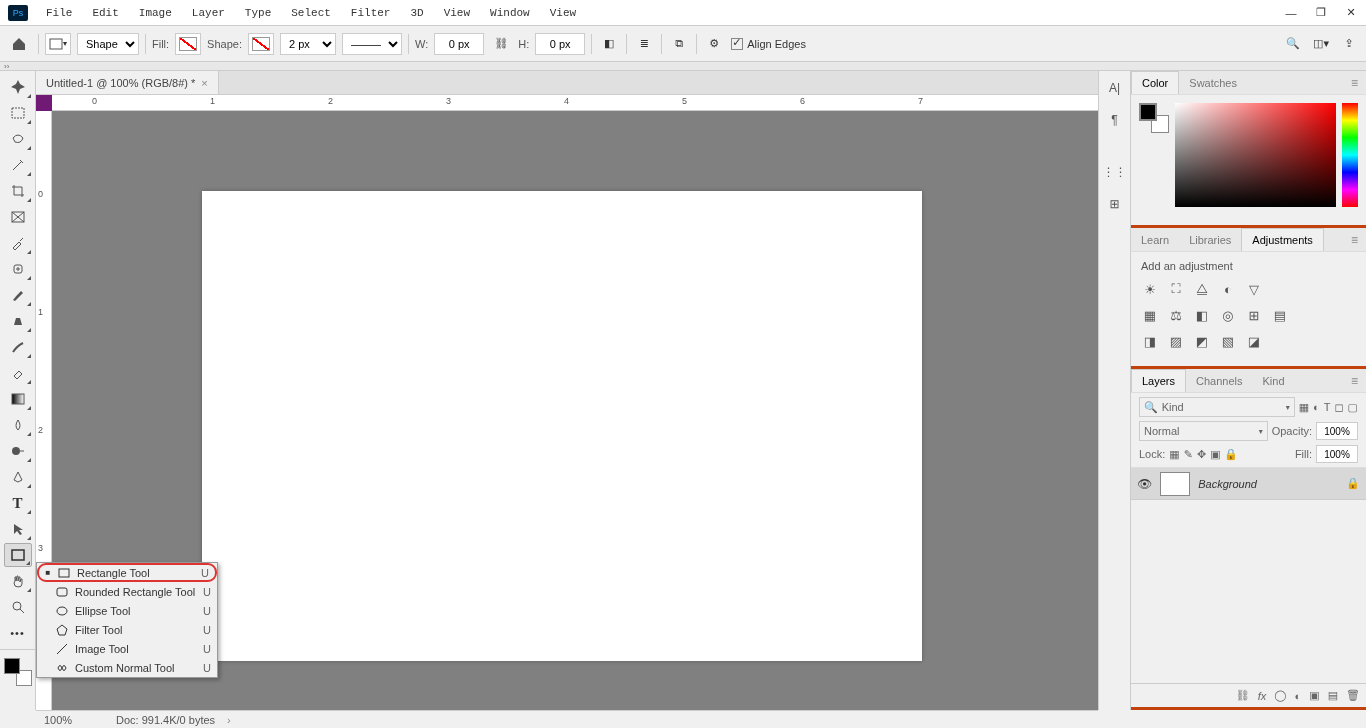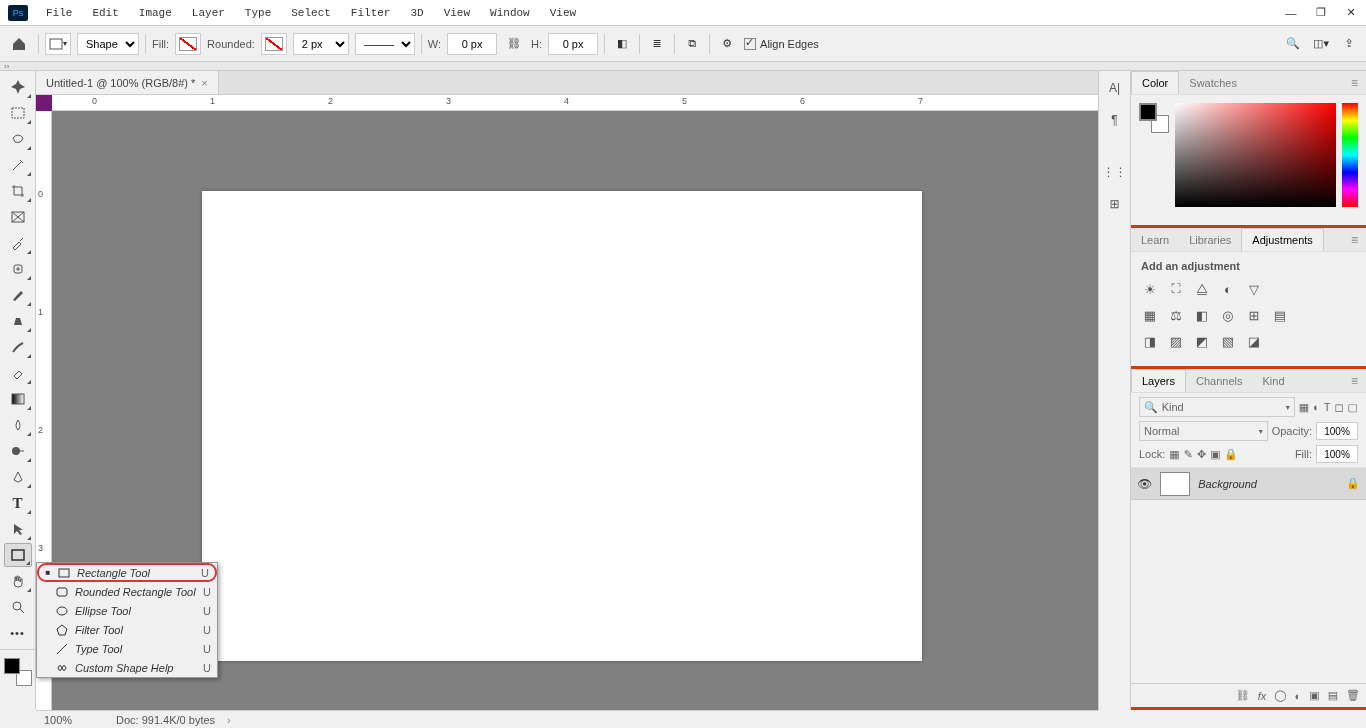--- a/index.html
+++ b/index.html
@@ -66,21 +66,21 @@
 .panel-tab.active { color: #000; background: #f0f0f0; border-top:1px solid #ccc; border-left:1px solid #ccc; border-right:1px solid #ccc;}
 .panel-menu { margin-left: auto; color: #888; font-size:12px; padding:0 4px;}
 .color-body { height: 130px; padding: 8px; display: flex; gap: 6px; }
 .fgbg-small { position: relative; width: 30px; height: 30px; }
 .fgbg-small .fg2 { position:absolute; width:18px; height:18px; background:#000; border:2px solid #888; top:0; left:0; z-index:2;}
 .fgbg-small .bg2 { position:absolute; width:18px; height:18px; background:#fff; border:1px solid #888; bottom:0; right:0;}
 .color-field { flex:1; height: 104px; background: linear-gradient(to bottom, rgba(0,0,0,0), #000), linear-gradient(to right, #fff, #f00); position:relative;}
 .hue-strip { width: 16px; height: 104px; background: linear-gradient(to bottom, #f00, #ff0, #0f0, #0ff, #00f, #f0f, #f00); }
 
 .adj-body { padding: 8px 10px; }
-.adj-body .hint { font-size: 11px; color: #555; margin-bottom: 8px; font-weight: bold; }
+.adj-body .hint { font-size: 11px; color: #555; margin-bottom: 8px; }
 .adj-row { display: flex; gap: 8px; margin-bottom: 8px; }
 .adj-row span { width:18px; height:18px; display:flex; align-items:center; justify-content:center; font-size:13px; color:#555;}
 
 .layers-body { flex:1; display:flex; flex-direction:column; }
 .layer-controls { padding: 4px 8px; display:flex; flex-direction:column; gap:4px; border-bottom:1px solid #ddd;}
 .lc-row { display:flex; align-items:center; gap:4px; font-size:11px; color:#666;}
 .lc-row .kind { flex:1; border:1px solid #ccc; height:20px; display:flex; align-items:center; padding:0 4px;}
 .lc-row input { width:42px; height:18px; border:1px solid #ccc; font-size:10px; text-align:center;}
 .layers-list { flex:1; background:#f0f0f0; }
 .layer-row { display:flex; align-items:center; height:32px; background:#d8d8d8; border-bottom:1px solid #ccc; padding:0 6px; gap:8px;}
@@ -94,21 +94,21 @@
 .statusbar { position:absolute; bottom:0; left:36px; right:268px; height:18px; background:#f0f0f0; border-top:1px solid #ccc; display:flex; align-items:center; padding:0 8px; font-size:11px; color:#555; gap:12px;}
 .statusbar .zoom { width:60px; }
 .statusbar .arrow { color:#888; }
 
 
 .flyout { position: absolute; left: 36px; top: 562px; width: 182px; background: #f0f0f0; border: 1px solid #999; box-shadow: 2px 2px 4px rgba(0,0,0,.3); z-index: 100; }
 .flyout-row { height: 19px; display: flex; align-items: center; padding: 0 6px; gap: 6px; font-size: 11px; }
 .flyout-row.highlight { border: 2px solid #d33; border-radius: 9px; }
 .flyout-row .bullet { width: 6px; text-align:center; font-size:8px;}
 .flyout-row .fi { width: 14px; display:flex; justify-content:center;}
-.flyout-row .label { flex: 1; font-style: italic; }
+.flyout-row .label { flex: 1; }
 .flyout-row .key { color: #666; }
 
 svg { display:block; }
 </style>
 </head>
 <body>
 
 <div class="menubar">
   <div class="ps-icon">Ps</div>
   <div class="menu-item">File</div>
@@ -141,21 +141,21 @@
         <rect x="1" y="1" width="12" height="10" fill="none" stroke="#555"></rect>
       </svg>
       <span style="font-size:8px;">▾</span>
     </div>
   <select class="opt-select" style="width:62px"><option>Shape</option></select>
   <div class="divider"></div>
   <span class="opt-label">Fill:</span>
   <div class="swatch-btn">
       <div class="red-diag"></div>
     </div>
-  <span class="opt-label">Rounded:</span>
+  <span class="opt-label">Shape:</span>
   <div class="swatch-btn">
       <div class="red-diag"></div>
     </div>
   <select class="opt-select" style="width:56px"><option>2 px</option></select>
   <select class="opt-select" style="width:60px"><option>———</option></select>
   <div class="divider"></div>
   <span class="opt-label">W:</span>
   <input class="w-input" value="0 px" style="">
   <span class="icon-btn">⛓</span>
   <span class="opt-label">H:</span>
@@ -523,26 +523,26 @@
     <span class="label">Filter Tool</span>
     <span class="key">U</span>
   </div>
   <div class="flyout-row">
     <span class="bullet"></span>
     <span class="fi">
         <svg width="12" height="12">
           <line x1="1" y1="11" x2="11" y2="1" stroke="#333"></line>
         </svg>
       </span>
-    <span class="label">Type Tool</span>
+    <span class="label">Image Tool</span>
     <span class="key">U</span>
   </div>
   <div class="flyout-row">
     <span class="bullet"></span>
     <span class="fi">
         <svg width="12" height="12">
           <path d="M2 6 Q4 1 6 6 Q8 11 10 6 Q8 1 6 6 Q4 11 2 6 Z" fill="none" stroke="#333"></path>
         </svg>
       </span>
-    <span class="label">Custom Shape Help</span>
+    <span class="label">Custom Normal Tool</span>
     <span class="key">U</span>
   </div>
 </div>
 
 </body></html>

